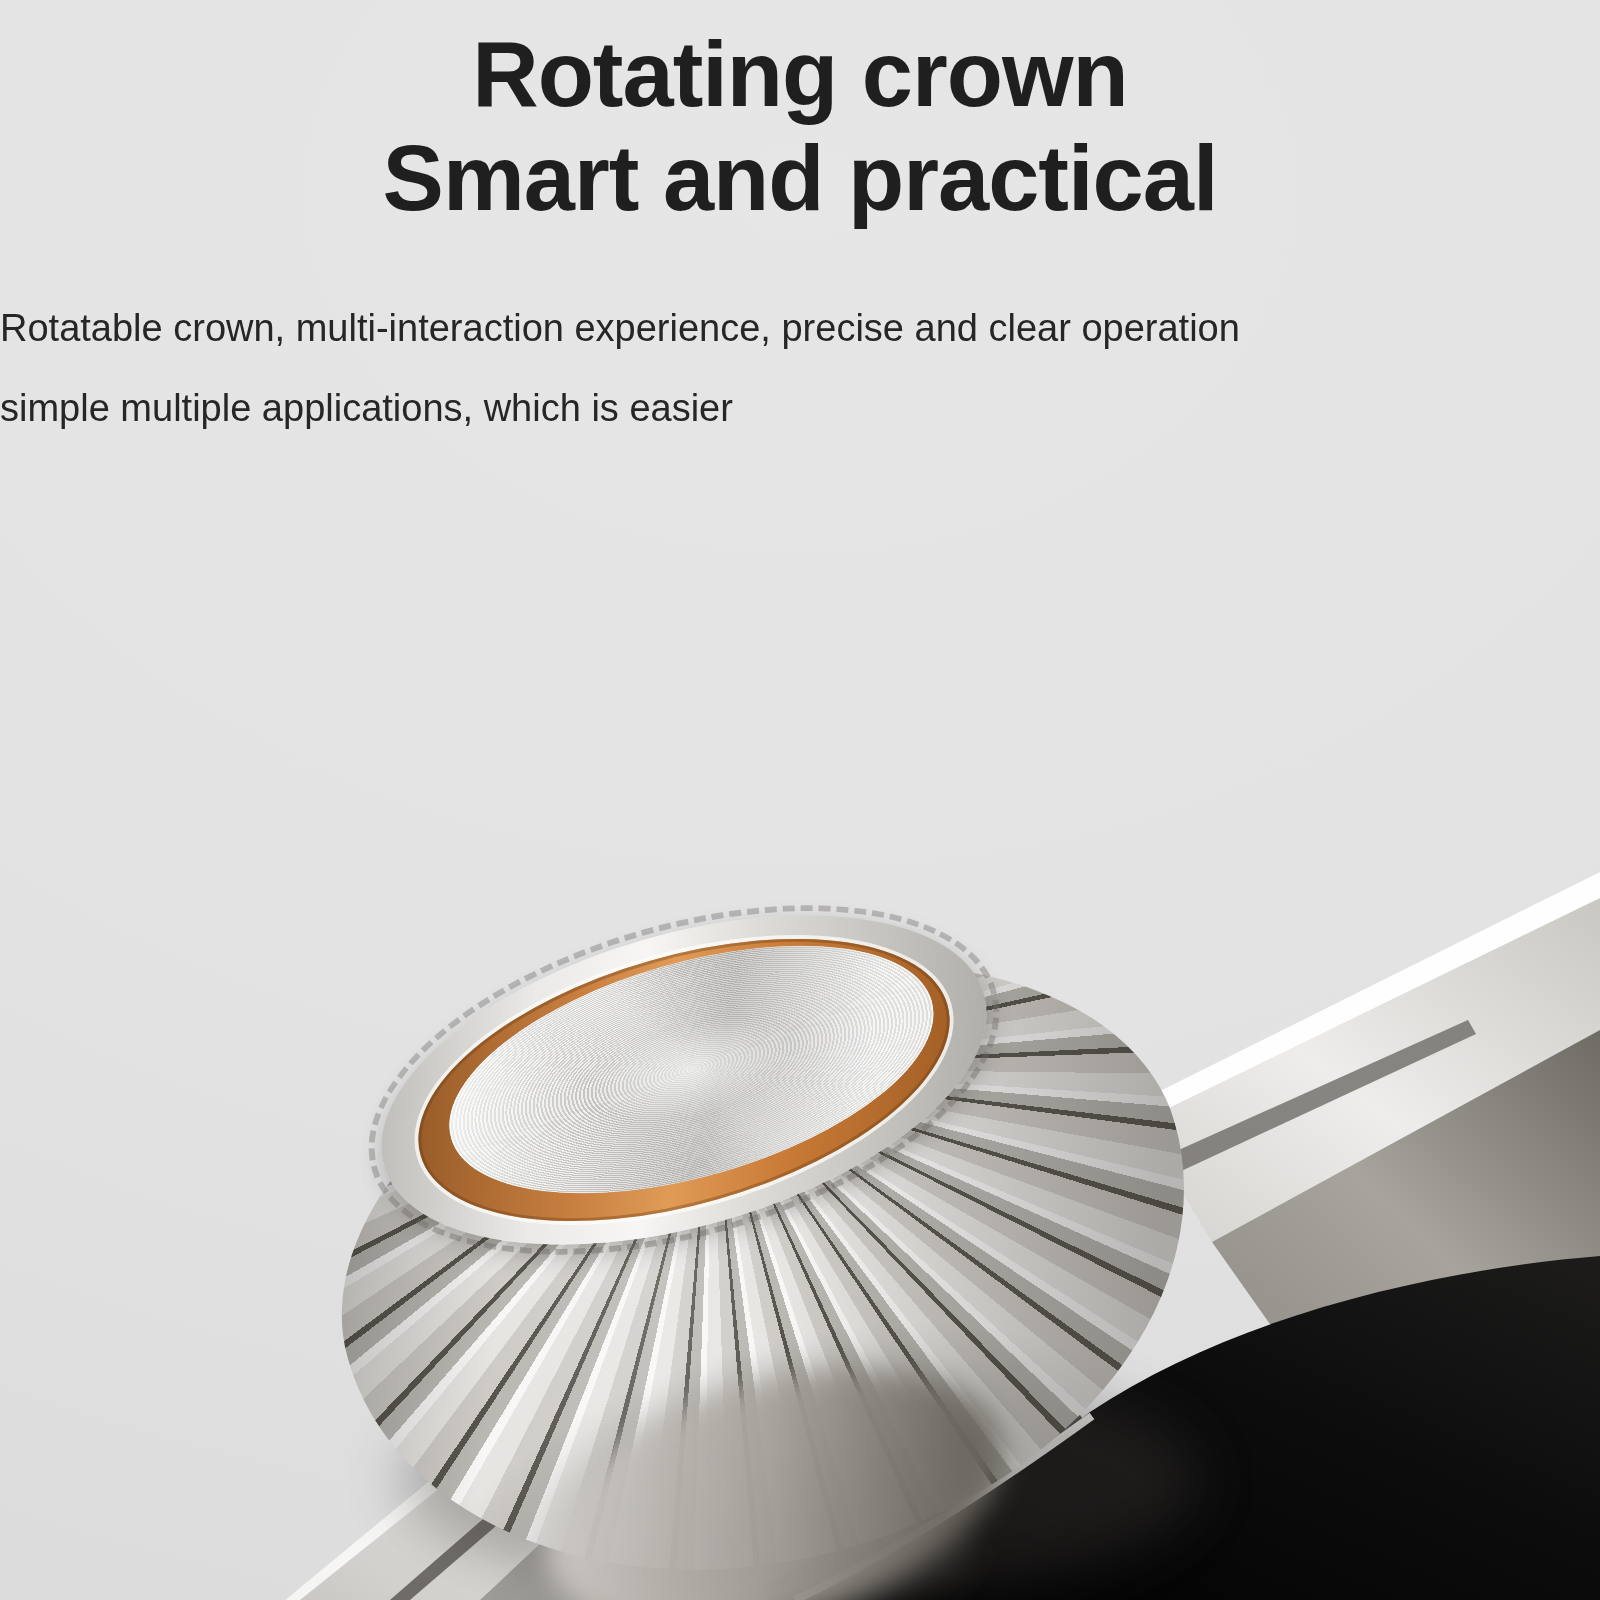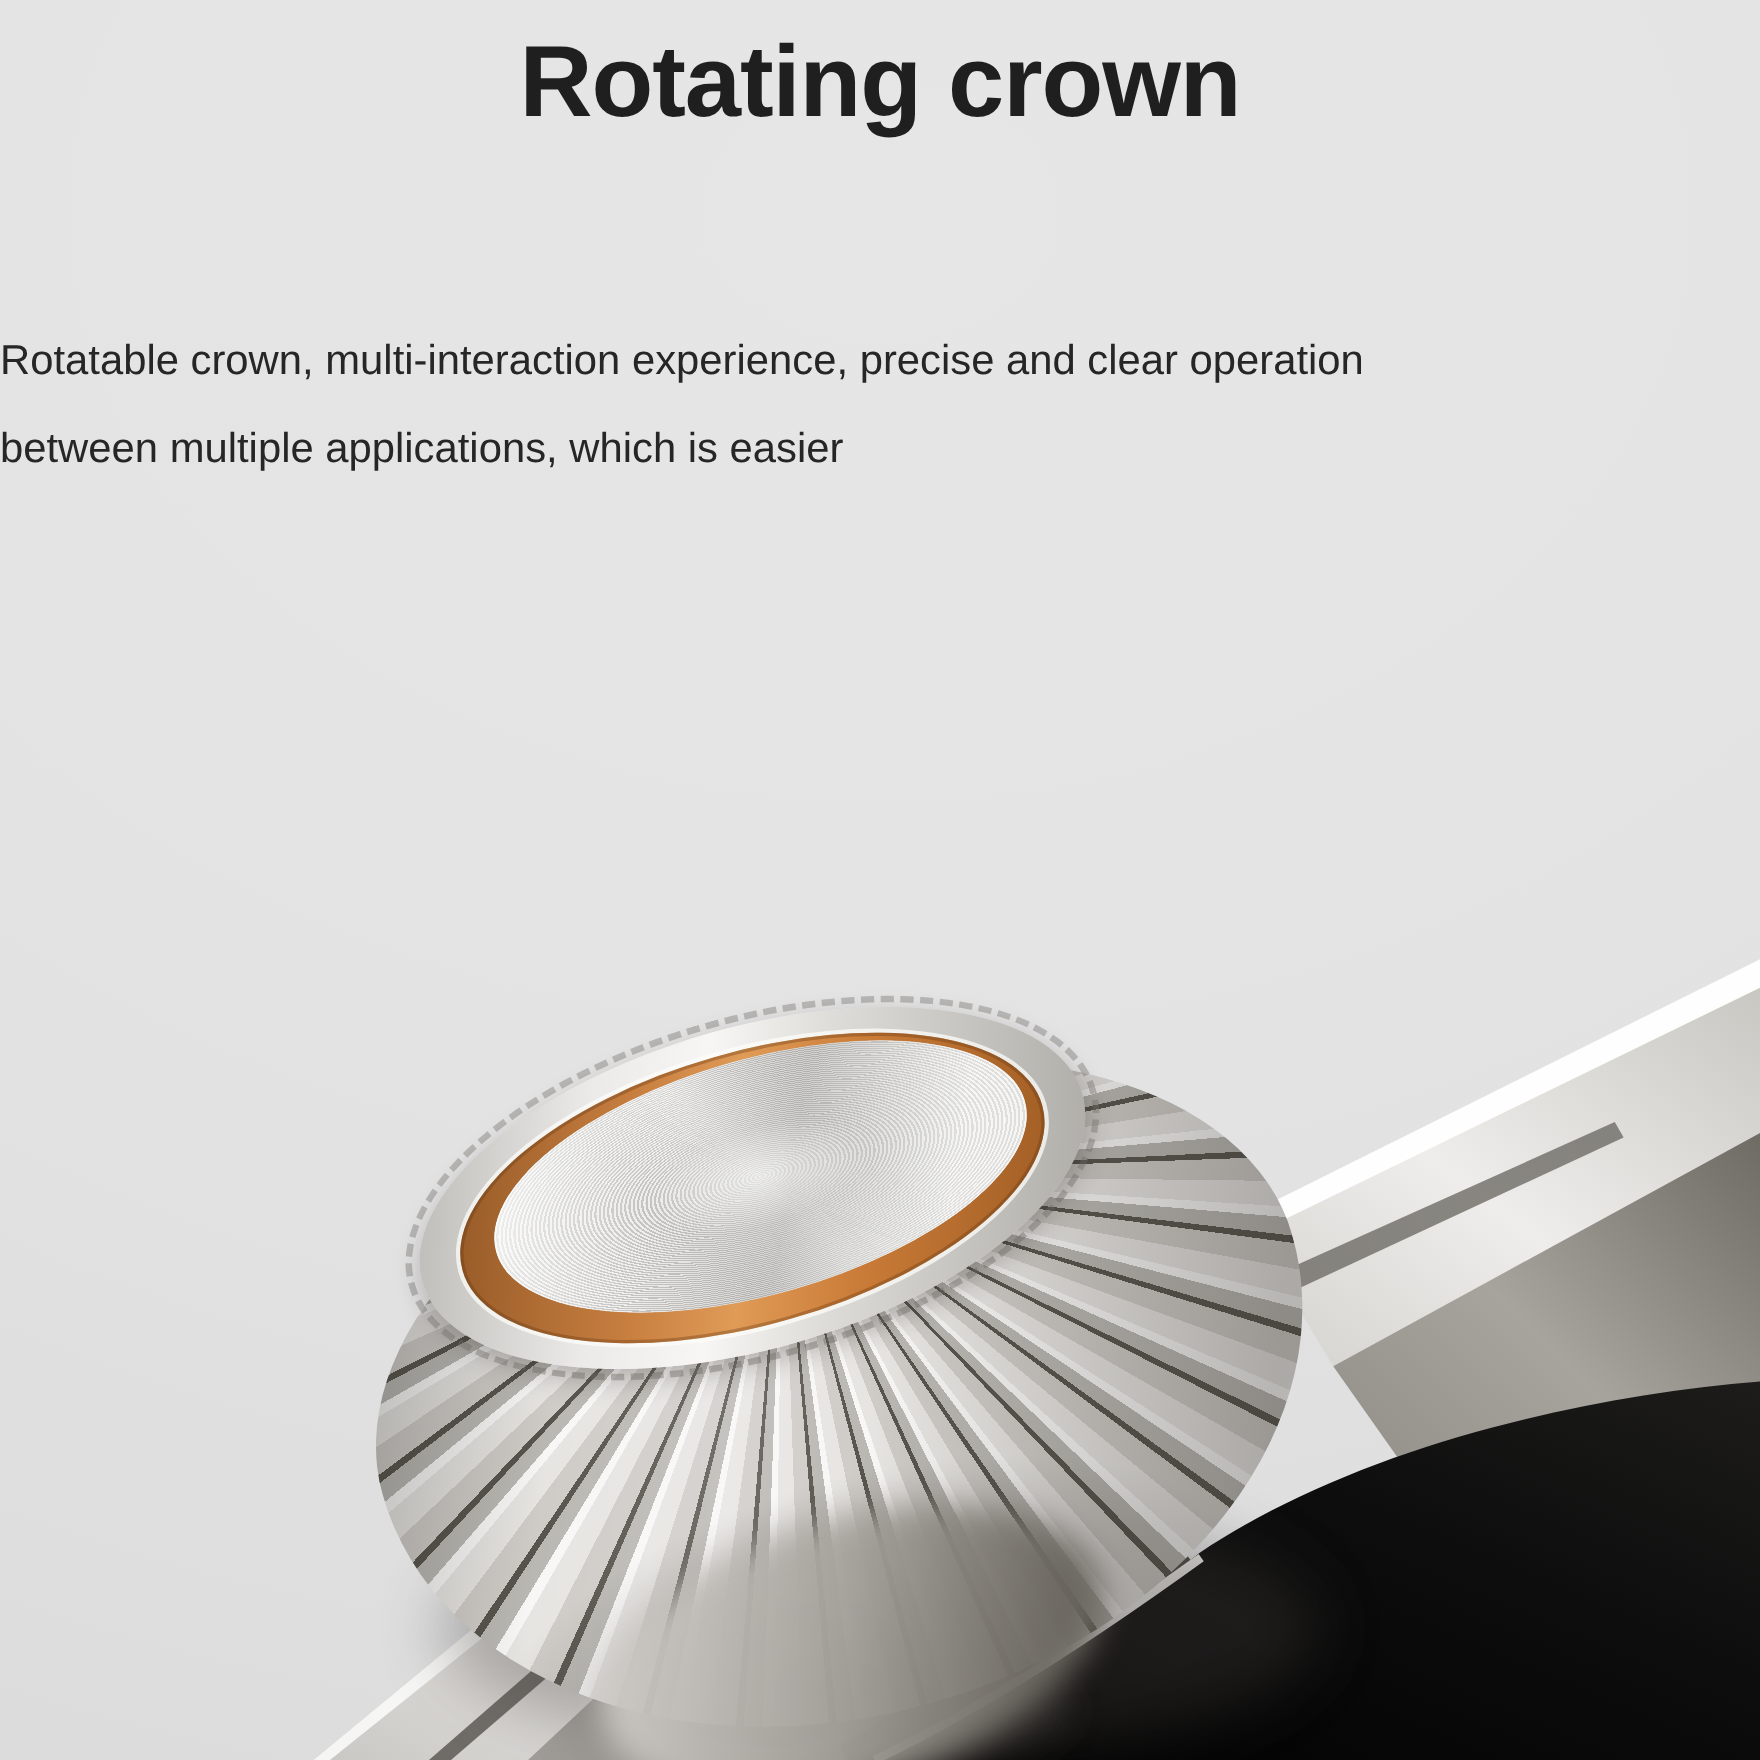--- a/index.html
+++ b/index.html
@@ -129,26 +129,27 @@
       linear-gradient(115deg, rgba(255,255,255,.75) 6%, rgba(255,255,255,0) 32%, rgba(122,120,116,.25) 55%, rgba(255,255,255,.45) 82%),
       linear-gradient(60deg, rgba(255,255,255,0) 35%, rgba(255,255,255,.30) 50%, rgba(255,255,255,0) 64%);
   }
 </style>
 </head>
 <body>
 
 <header class="heading">
   <h1 style="margin:0; font-size:0;">
     <span class="title-line">Rotating crown</span>
+    <span class="title-line">Smart and practical</span>
   </h1>
 </header>
 
 <section class="description">
   <p>Rotatable crown, multi-interaction experience, precise and clear operation</p>
-  <p>between multiple applications, which is easier</p>
+  <p>simple multiple applications, which is easier</p>
 </section>
 
 <figure class="photo">
 
   <svg class="case-layer" viewBox="0 0 1600 1600" width="1600" height="1600">
     <defs>
       <linearGradient id="gStrip" x1="0" y1="1" x2="1" y2="0">
         <stop offset="0" stop-color="#c9c7c3"></stop>
         <stop offset="0.55" stop-color="#ebeae7"></stop>
         <stop offset="1" stop-color="#f4f3f1"></stop>

